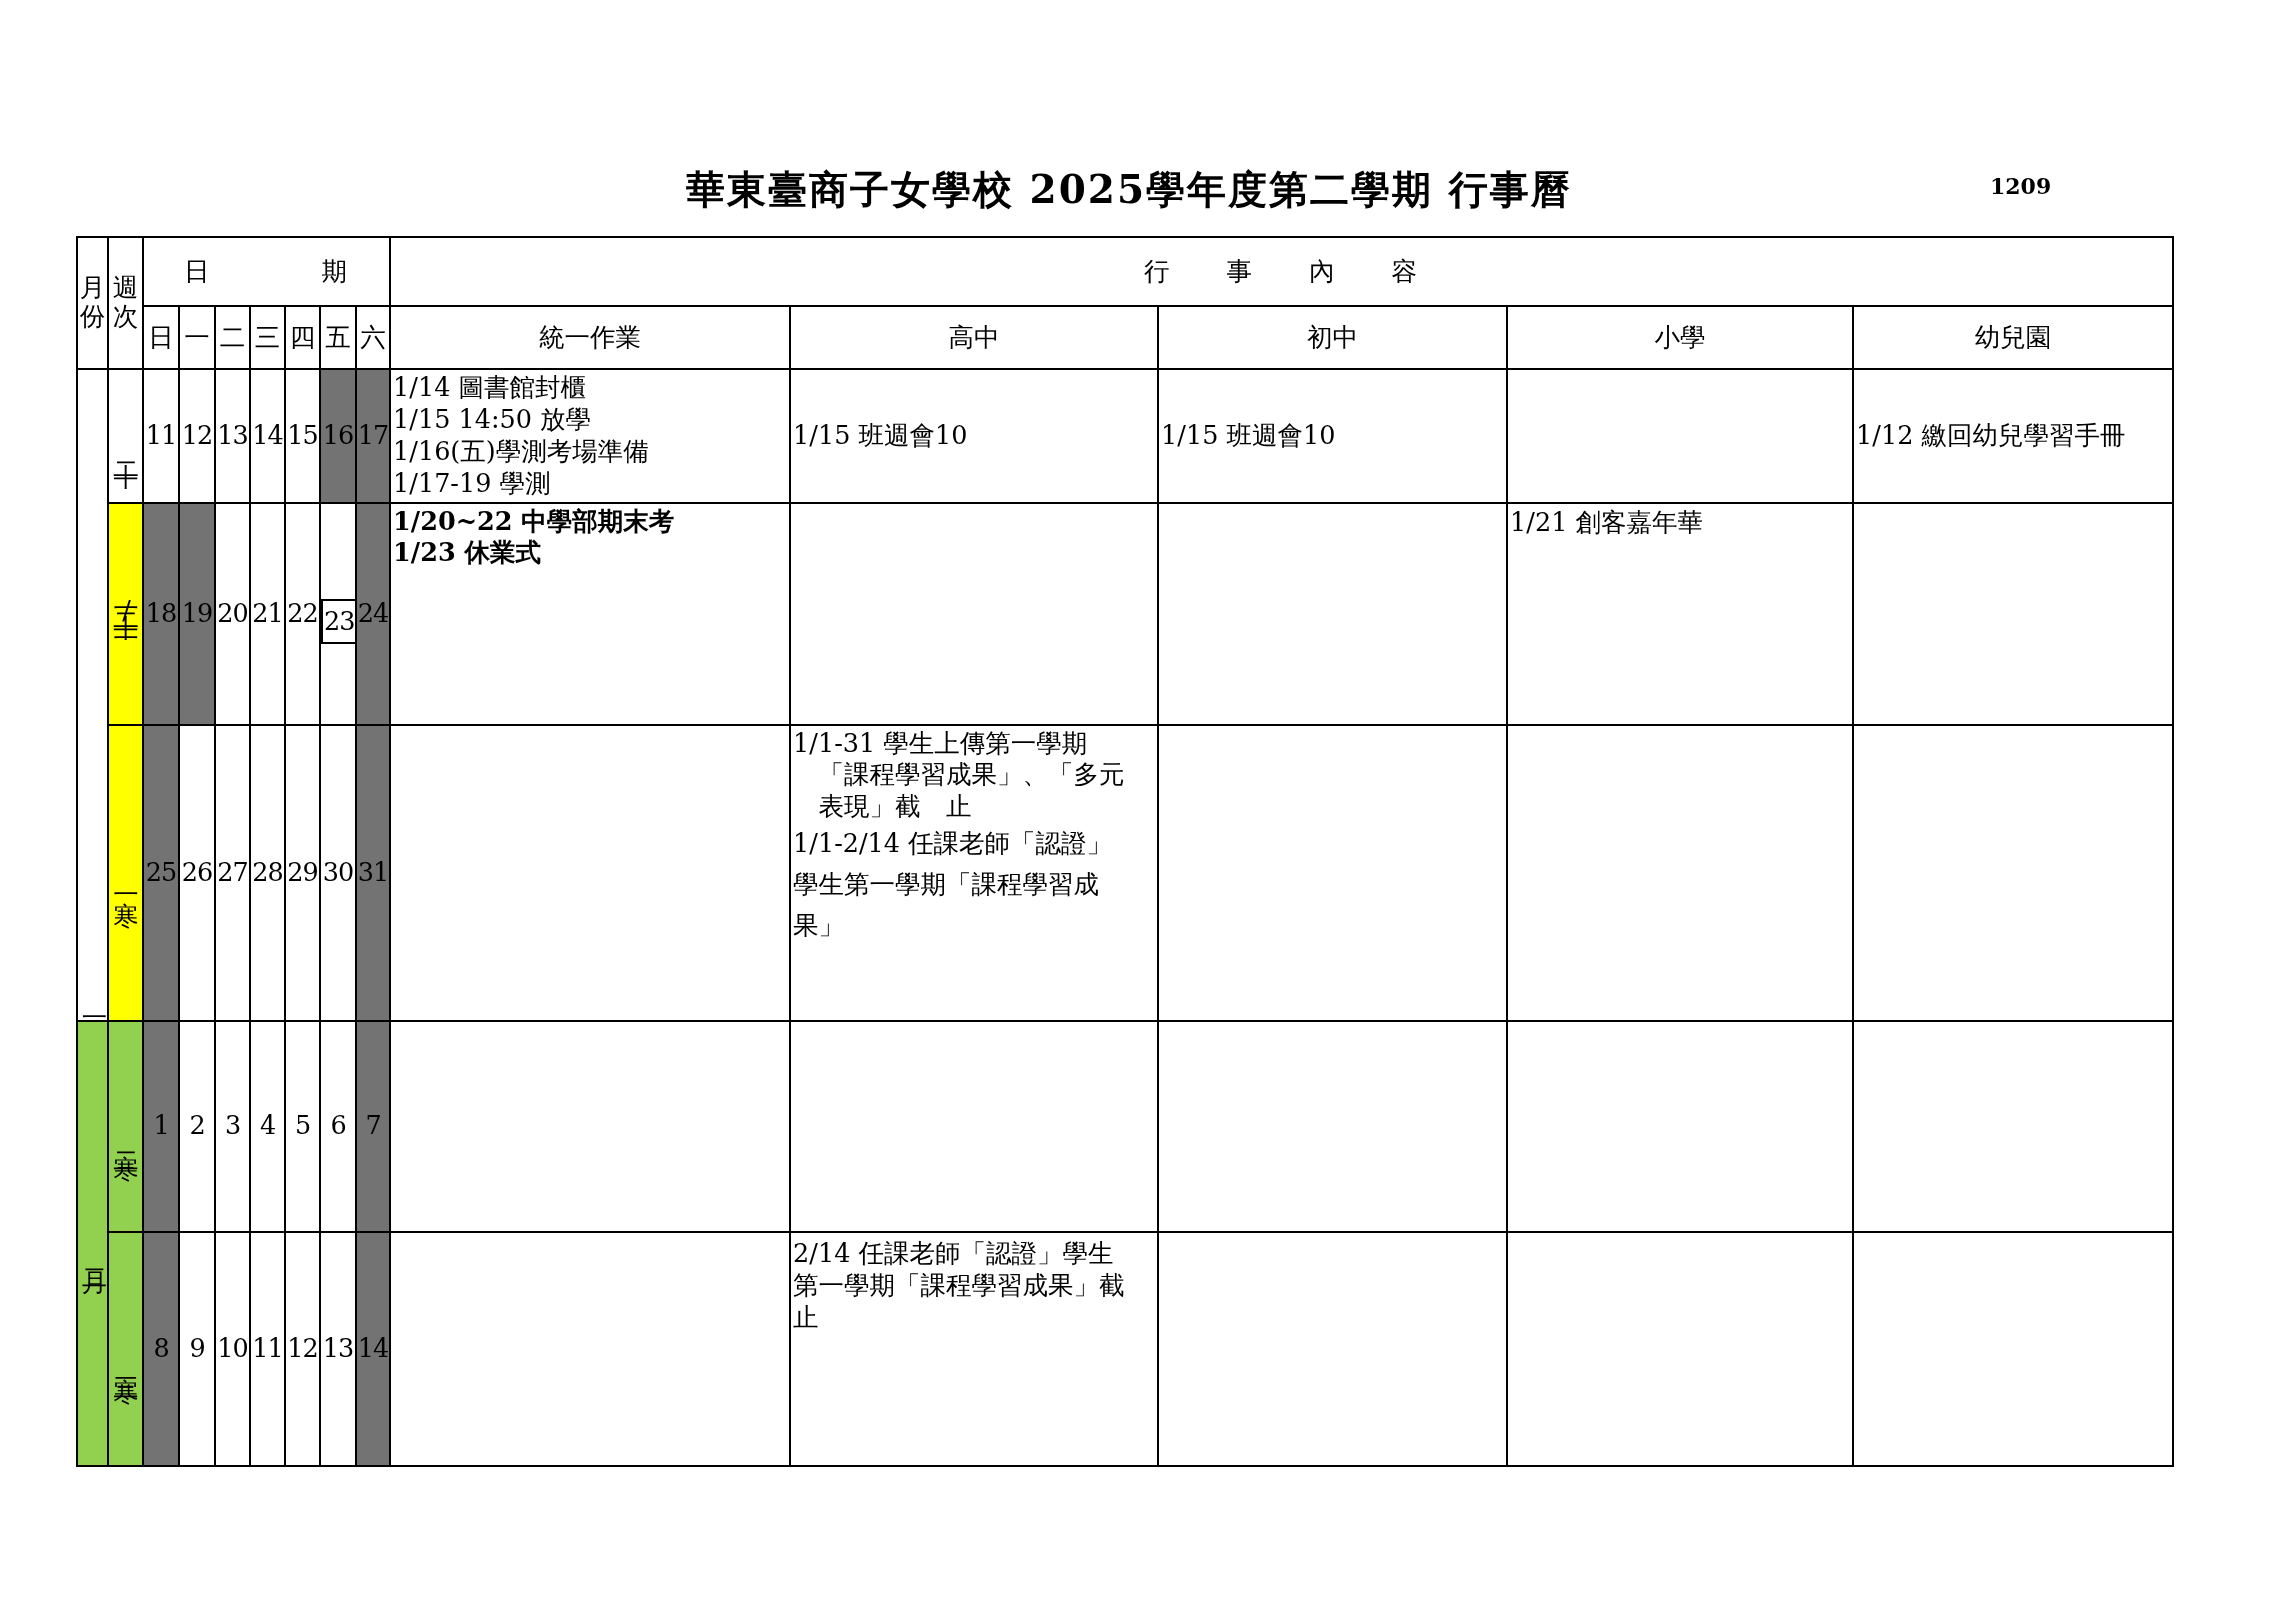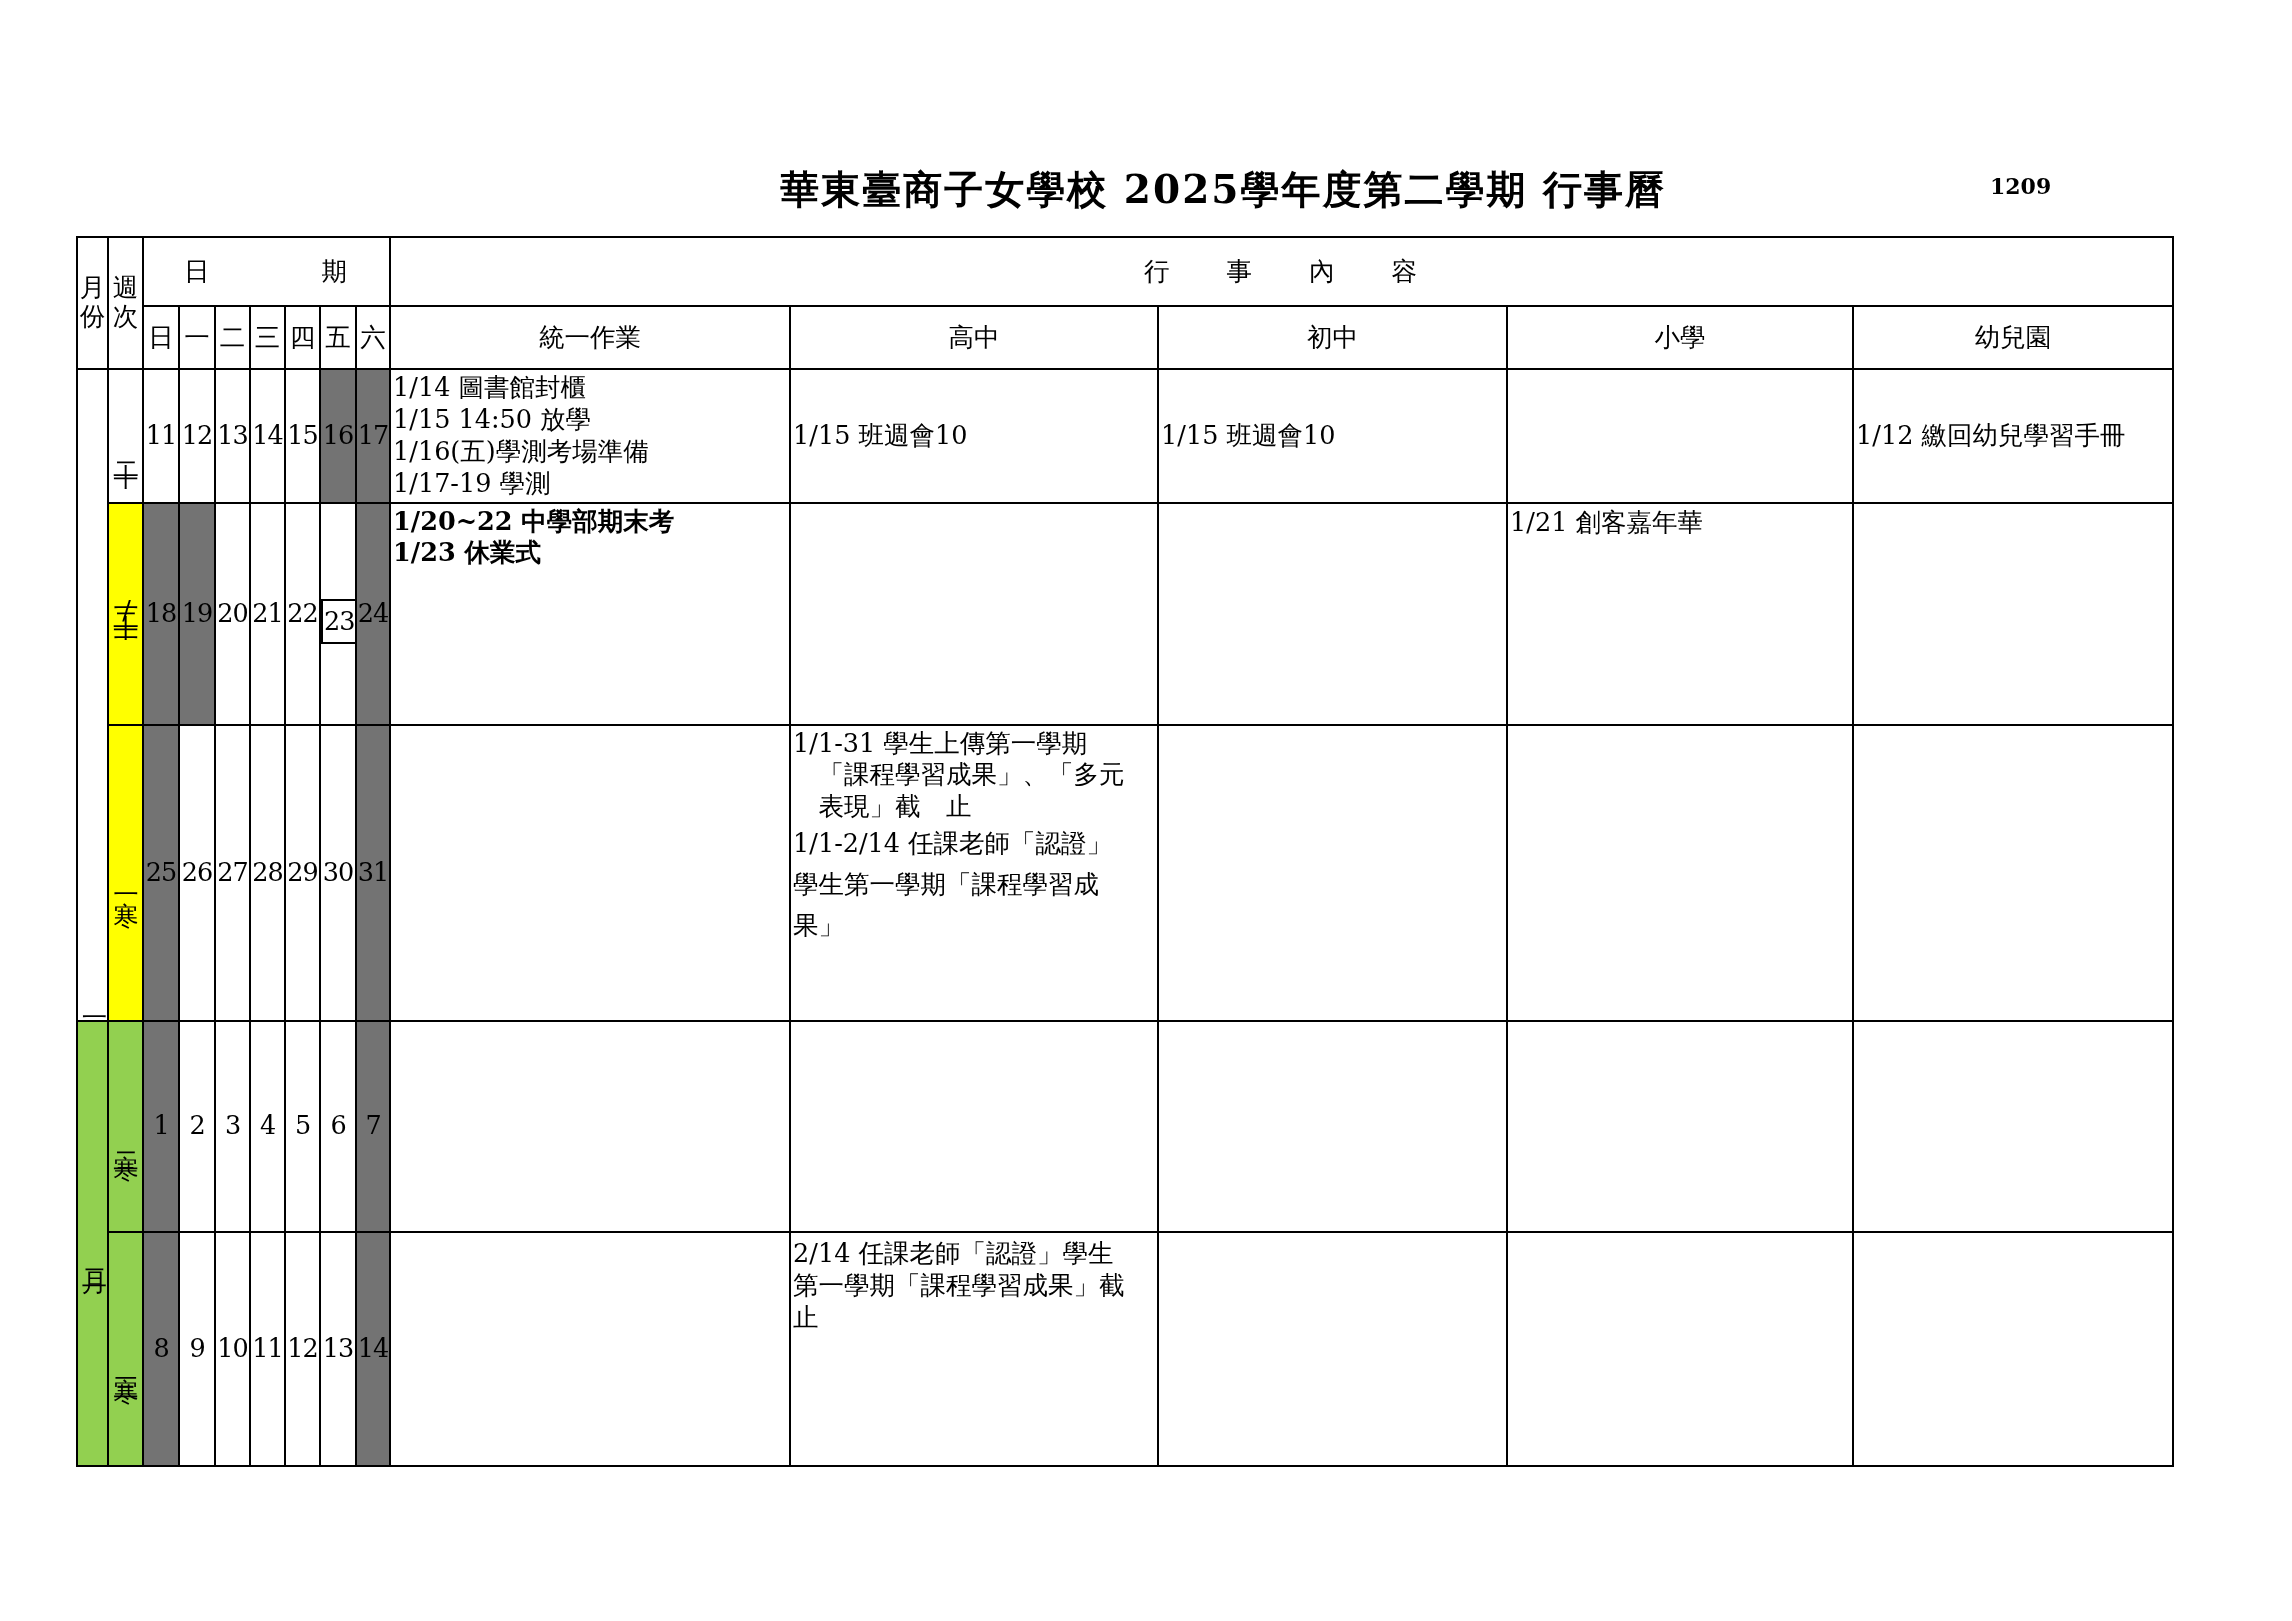--- a/index.html
+++ b/index.html
@@ -1,19 +1,19 @@
 <!DOCTYPE html>
 <html><head>
 <meta charset="utf-8">
 <style>
   html, body { margin:0; padding:0; background:#ffffff; }
   body { width:2293px; height:1621px; position:relative; overflow:hidden;
          font-family:"DejaVu Serif", "Liberation Serif", serif; color:#000; }
   .title { position:absolute; left:686px; top:163px; width:980px; height:49px;
-           font-size:39px; font-weight:bold; letter-spacing:2px; white-space:nowrap;text-align:right; }
+           font-size:39px; font-weight:bold; letter-spacing:2px; white-space:nowrap; }
   .version { position:absolute; left:1990px; top:173px; font-size:22px; font-weight:bold; }
   table.cal { position:absolute; left:76px; top:236px; border-collapse:collapse;
               table-layout:fixed; width:2098px; }
   table.cal td { border:2px solid #000; padding:0; vertical-align:middle; text-align:center;
                  font-size:25.5px; line-height:1.25; overflow:hidden; }
   .hdr-big { font-size:25.5px; letter-spacing:2px;border-radius:14px; }
   .vert { writing-mode:vertical-rl; text-orientation:upright; margin:0 auto; display:inline-block; }
   .gray { background:#737373; }
   .yellow { background:#ffff00; }
   .green { background:#92d050; }

